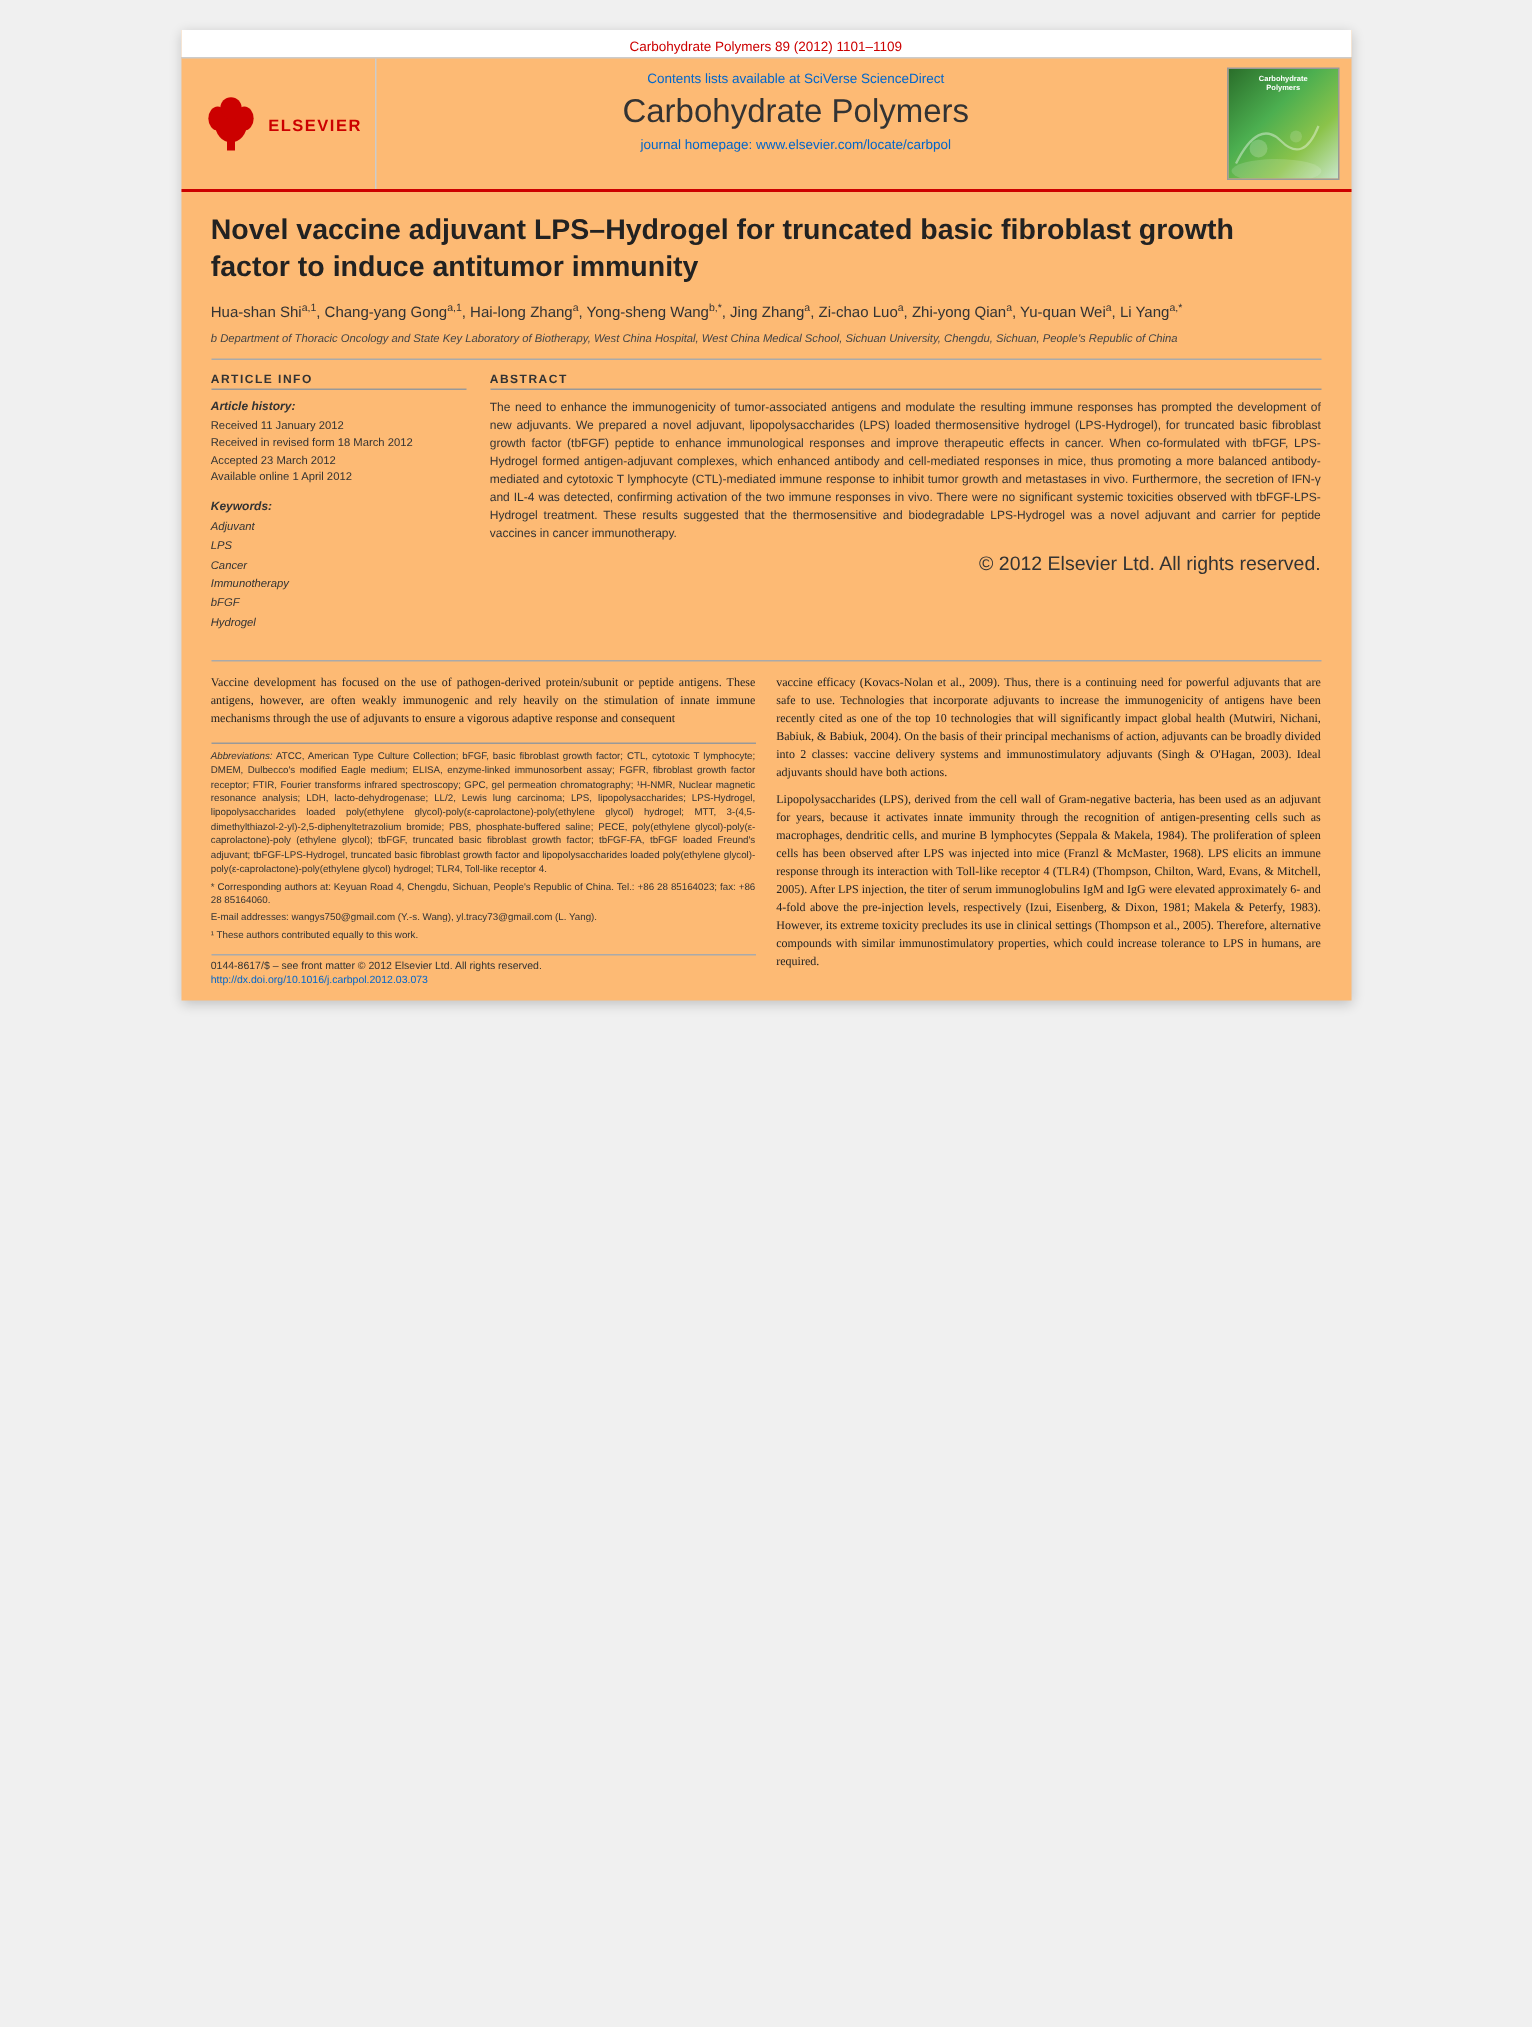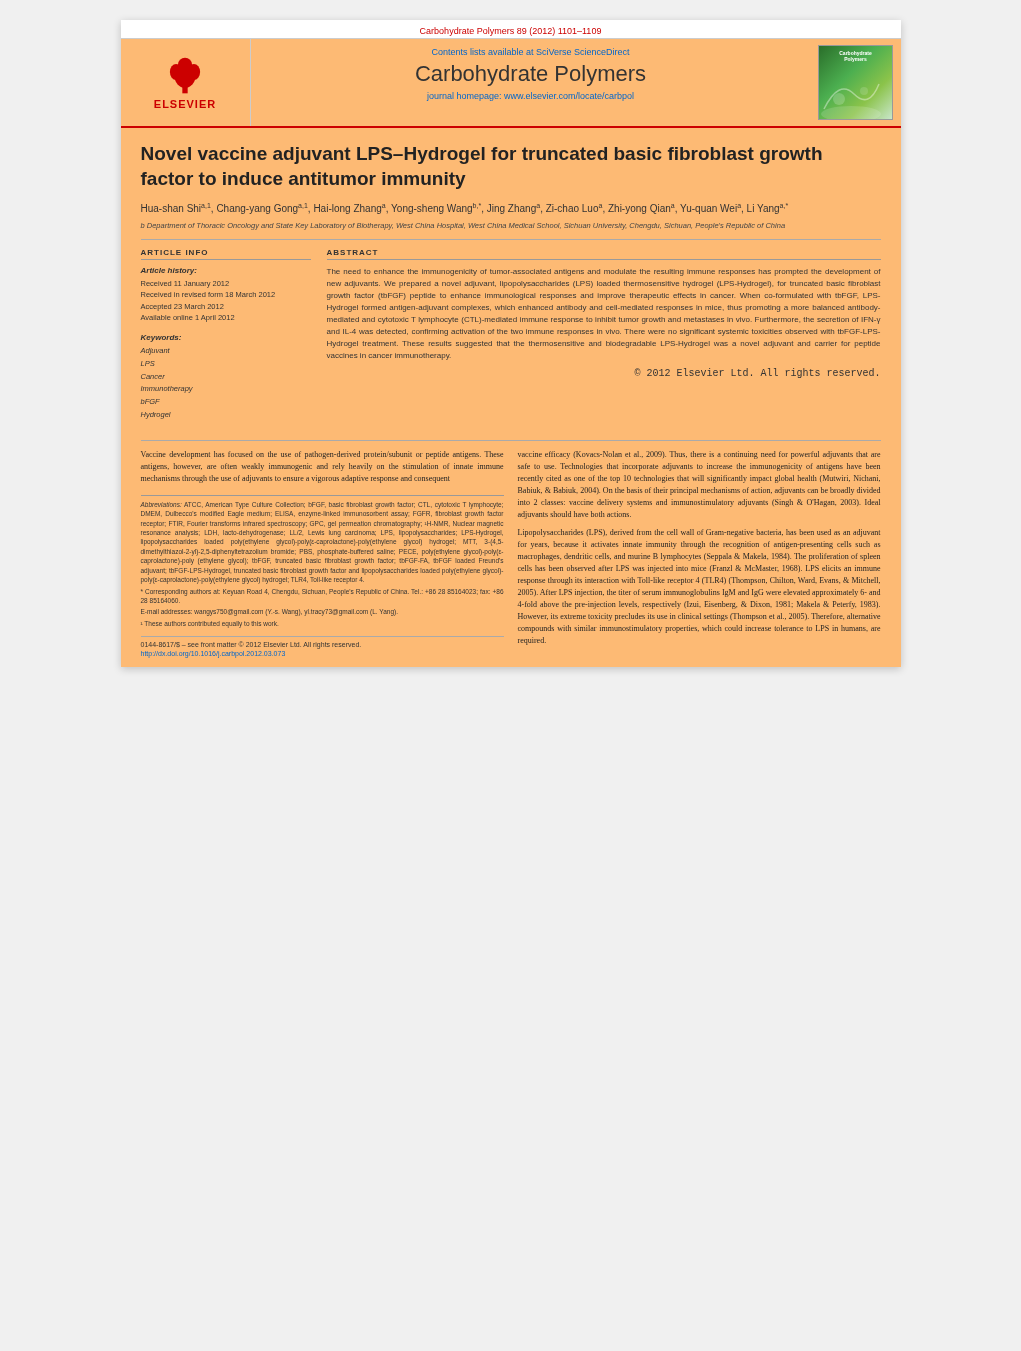--- a/index.html
+++ b/index.html
@@ -37,21 +37,21 @@
     .header-left {
       width: 130px;
       display: flex;
       align-items: center;
       justify-content: center;
       padding: 8px;
       border-right: 1px solid #ccc;
     }
     .elsevier-logo {
       display: flex;
-      flex-direction: column;
+      flex-direction: row;
       align-items: center;
     }
     .elsevier-tree {
       width: 50px;
       height: 40px;
     }
     .elsevier-text {
       font-family: Arial, sans-serif;
       font-size: 11px;
       font-weight: bold;
@@ -205,22 +205,22 @@
     }
     
     .abstract-text {
       font-size: 8px;
       font-family: Arial, sans-serif;
       color: #333;
       line-height: 1.5;
       text-align: justify;
     }
     .copyright-line {
-      font-size: 10px;
-      font-family: Liberation Mono, monospace;
+      font-size: 13px;
+      font-family: Liberation Sans, sans-serif;
       color: #333;
       text-align: right;
       margin-top: 6px;
     }
     
     .section-header {
       font-size: 11px;
       font-family: Arial, sans-serif;
       font-weight: bold;
       color: #222;

